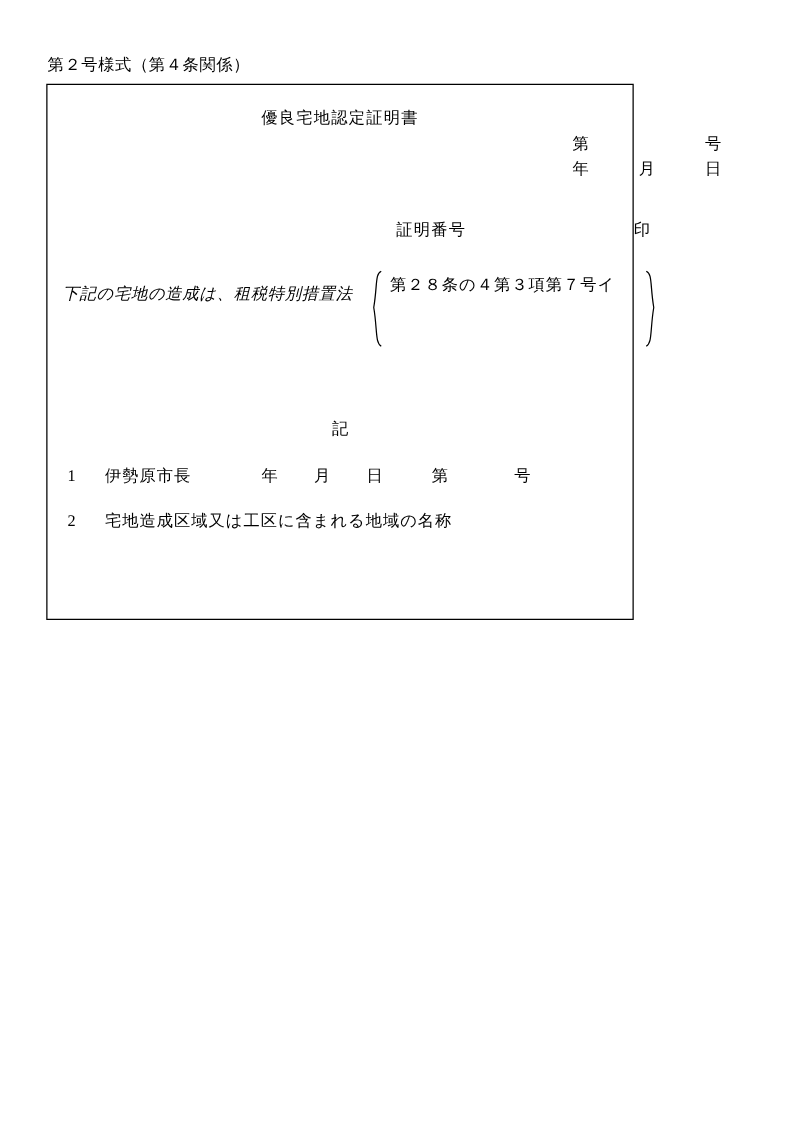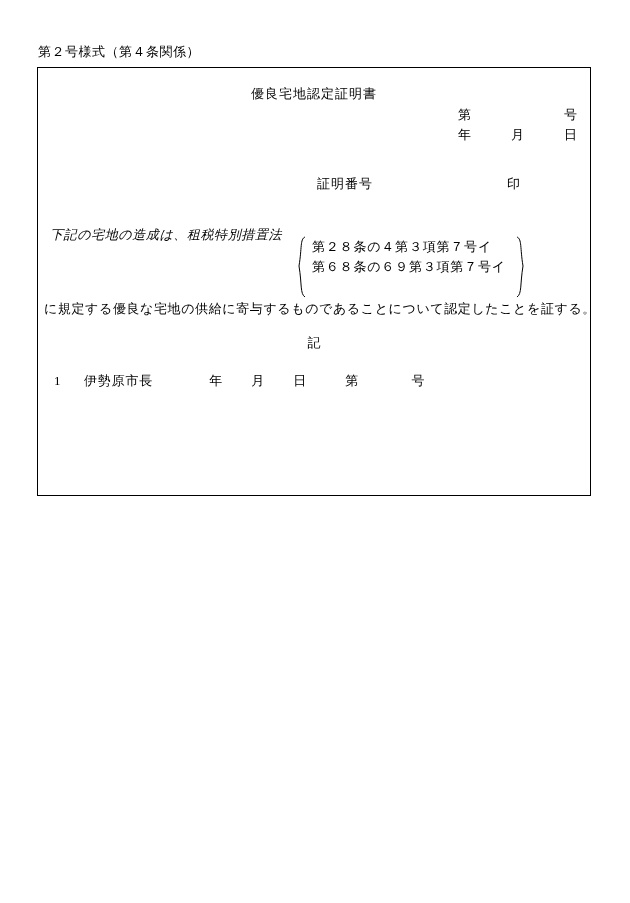--- a/index.html
+++ b/index.html
@@ -31,21 +31,21 @@
     top: 43px;
     font-size: 13px;
     letter-spacing: 0.5px;
     white-space: nowrap;
   }
 
   .cert-box {
     position: absolute;
     left: 37px;
     top: 67px;
-    width: 554px;
+    width: 470px;
     height: 429px;
     border: 1px solid #000000;
     box-sizing: border-box;
   }
 
   .cert-title {
     position: absolute;
     left: 0;
     top: 17px;
     width: 100%;
@@ -102,24 +102,23 @@
     top: 158px;
     font-size: 13px;
     letter-spacing: 0.6px;
     white-space: nowrap;
     font-style: italic;
   }
 
   .brace-group {
     position: absolute;
     left: 258px;
-    top: 168px;
+    top: 148px;
     width: 230px;
     height: 62px;
-    font-family: Liberation Mono, monospace;
   }
   .brace-left, .brace-right {
     position: absolute;
     top: 0;
     width: 10px;
     height: 62px;
   }
   .brace-left { left: 0; }
   .brace-right { right: 0; }
   .brace-left svg, .brace-right svg { display: block; }
@@ -208,41 +207,43 @@
     <div class="body-lead">下記の宅地の造成は、租税特別措置法</div>
 
     <div class="brace-group">
       <span class="brace-left">
         <svg width="10" height="62" viewBox="0 0 10 62">
           <path d="M9 1 C4 3, 6 12, 3 30 C6 48, 4 58, 9 61" fill="none" stroke="#000" stroke-width="1"></path>
         </svg>
       </span>
       <div class="clause-list">
         <div>第２８条の４第３項第７号イ</div>
-        <div>第６８条の６９第３項第７号イ</div>
       </div>
       <span class="brace-right">
         <svg width="10" height="62" viewBox="0 0 10 62">
           <path d="M1 1 C6 3, 4 12, 7 30 C4 48, 6 58, 1 61" fill="none" stroke="#000" stroke-width="1"></path>
         </svg>
       </span>
     </div>
 
-    <div class="body-tail">に規定する優良な宅地の供給に寄与するものであることについて認定したことを証する。</div>
 
     <div class="ki-mark">記</div>
 
     <div class="item item-1">
       <span class="num">1</span>
       <span>伊勢原市長</span>
       <span class="blanks">
         <span class="sp-y">年</span>
         <span class="sp-m">月</span>
         <span class="sp-d">日</span>
         <span class="sp-dai">第</span>
         <span>号</span>
       </span>
     </div>
 
+    <div class="item item-2">
+      <span class="num">2</span>
+      <span>宅地造成区域又は工区に含まれる地域の名称</span>
+    </div>
 
 
   </div>
 </div>
 
 </body></html>

